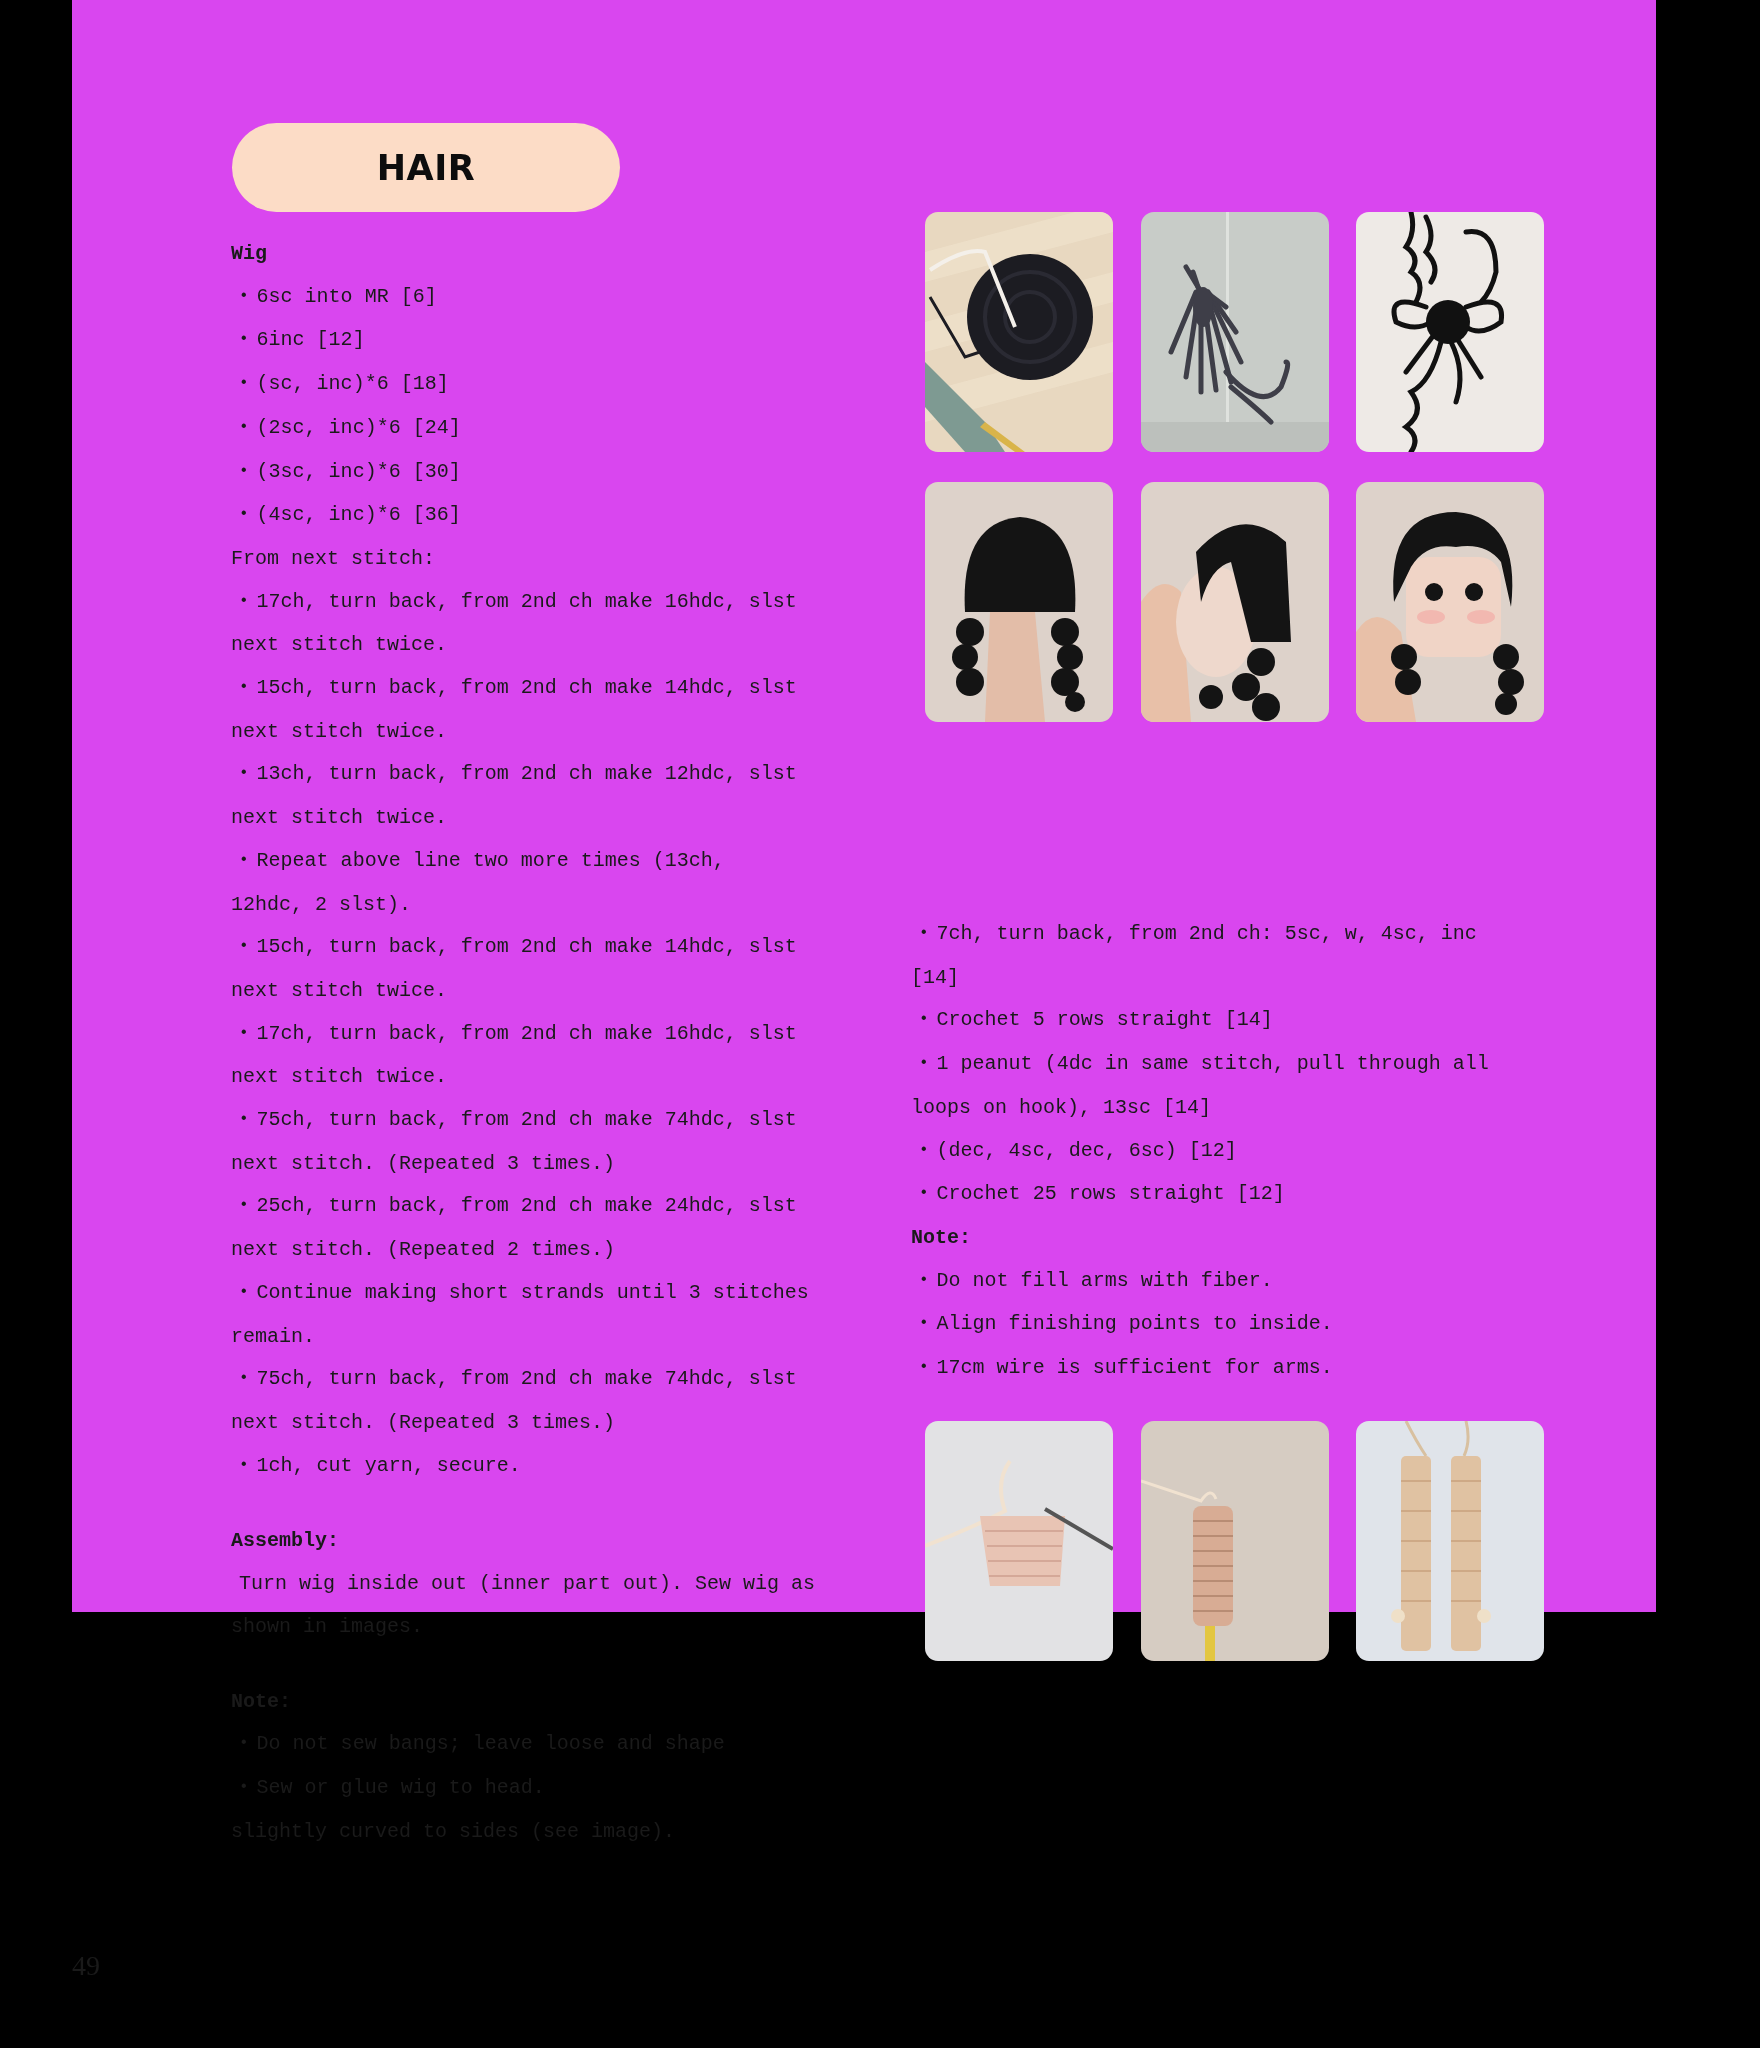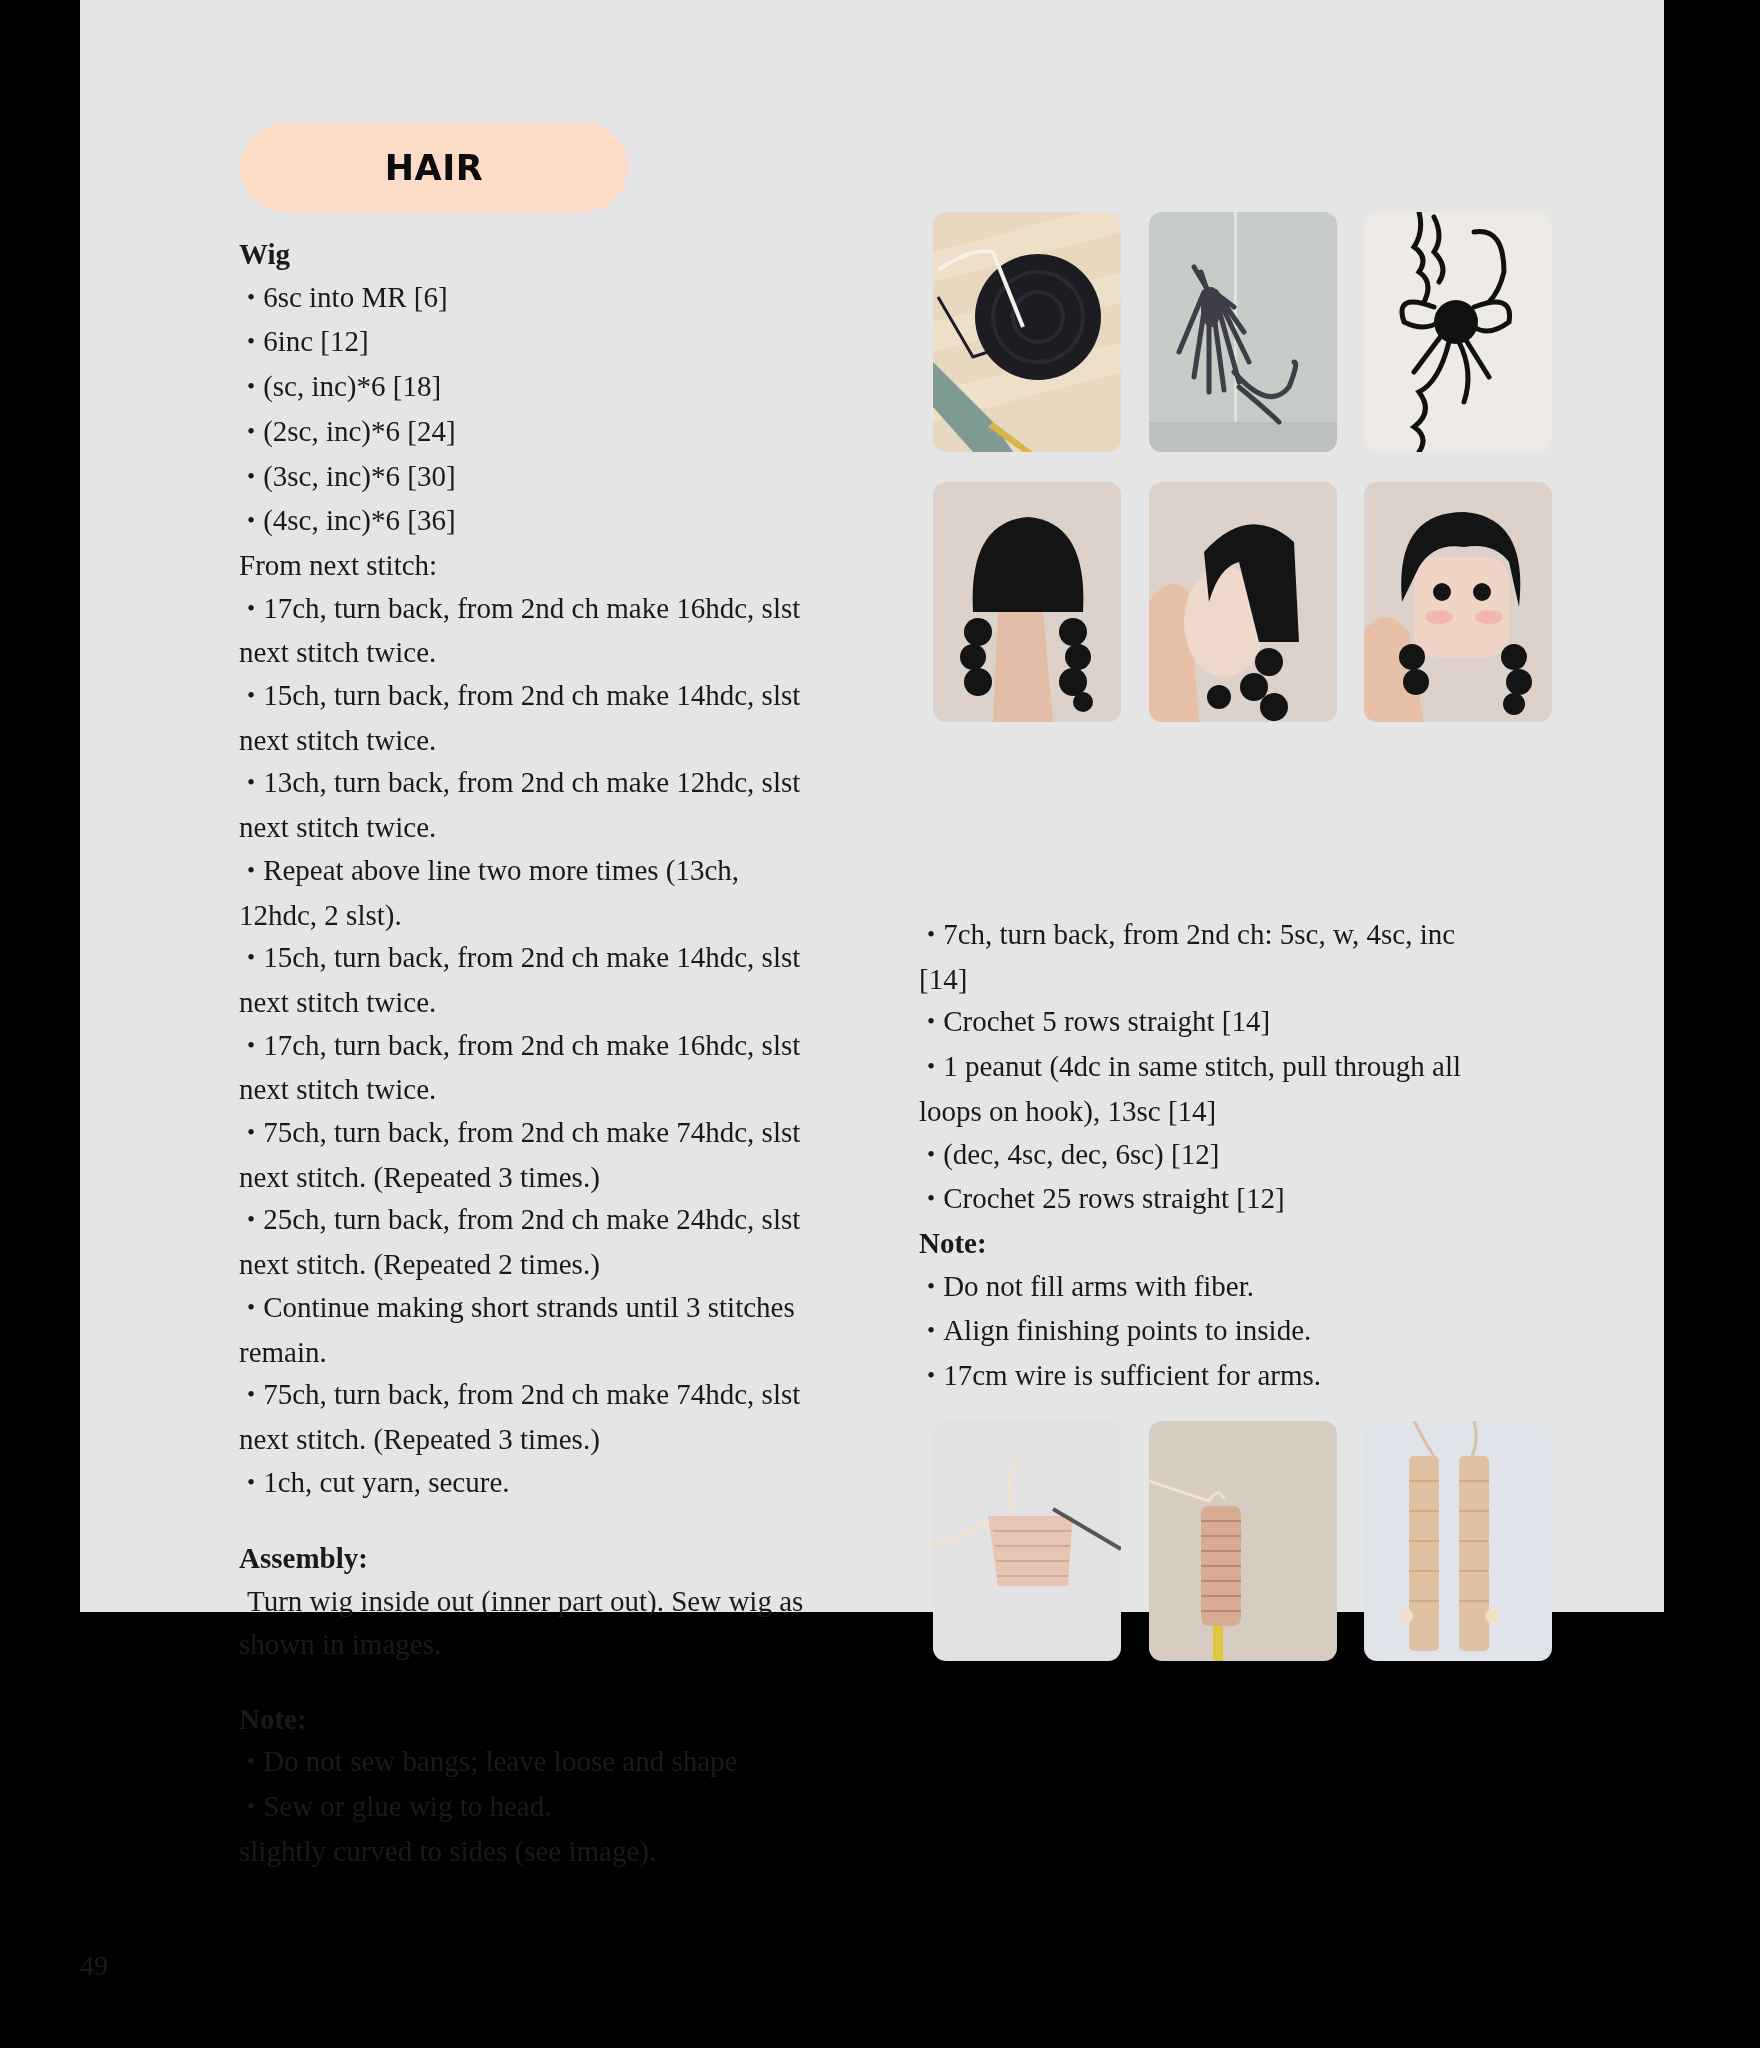--- a/index.html
+++ b/index.html
@@ -3,34 +3,34 @@
 <meta charset="utf-8">
 <style>
   html, body { margin:0; padding:0; }
   body {
     width:1760px; height:2048px; position:relative; overflow:hidden;
     background:#000;
     font-family:"Liberation Serif", "DejaVu Serif", serif;
     color:#1a1a1a;
   }
   .page {
-    position:absolute; left:80px; top:0; width:1584px; height:1612px;
-    background:#e5e5e5;
+    position:absolute; left:72px; top:0; width:1584px; height:1612px;
+    background:#d946ef;
   }
   .pill {
     position:absolute; background:#fcdcc6; border-radius:46px;
     display:flex; align-items:center; justify-content:center;
     font-family:"DejaVu Sans", "Liberation Sans", sans-serif;
     font-weight:bold; font-size:35px; color:#0d0d0d; letter-spacing:0.5px;
   }
   .pill.hair { left:160px; top:123px; width:388px; height:89px; }
   .pill.arms { left:851px; top:786px; width:347px; height:88px; }
 
   .col {
-    position:absolute; font-size:29px; line-height:42.7px;
+    position:absolute; font-size:20px; line-height:42.7px;font-family:Liberation Mono, monospace;
   }
   .col.left { left:159px; top:233px; width:610px; }
   .col.right { left:839px; top:913px; width:620px; }
   .col p { margin:0; }
   .col .b { font-weight:bold; }
   .col .li { padding-left:8px; }
   .col .li::before { content:"\2022"; margin-right:8px; font-size:0.8em; position:relative; top:-2px; }
   .col .gap { height:32px; }
   .col .indent { padding-left:8px; }
 

